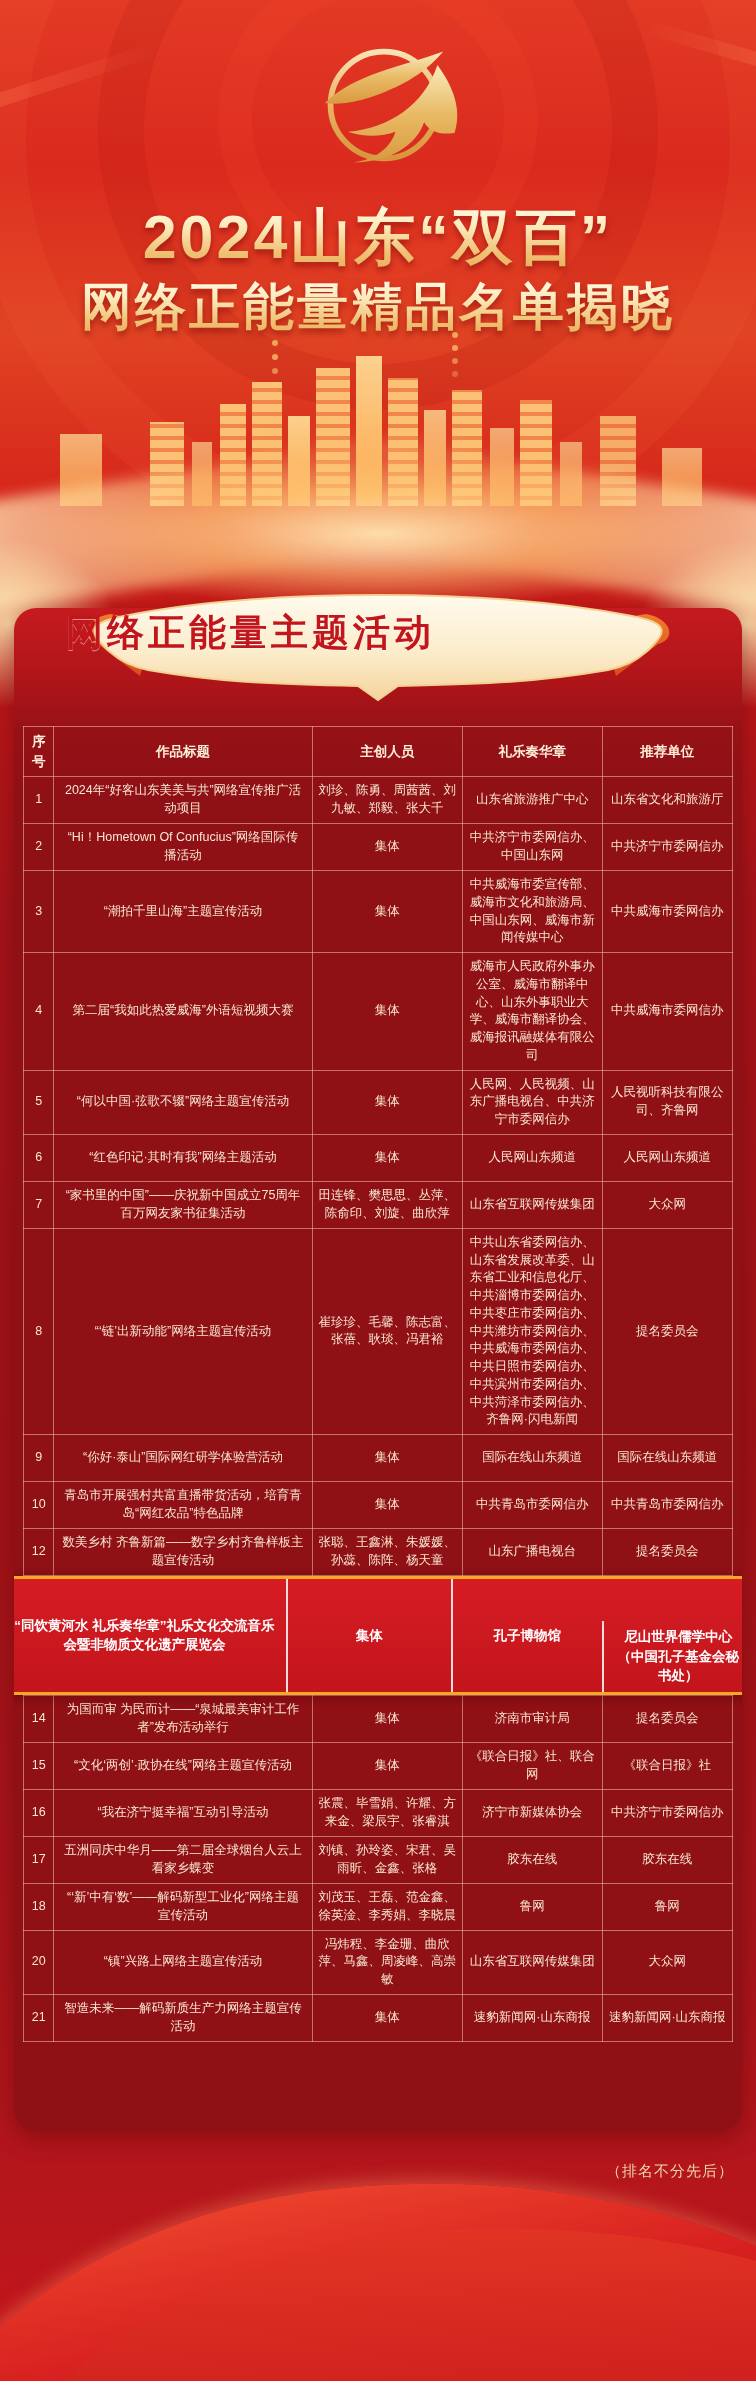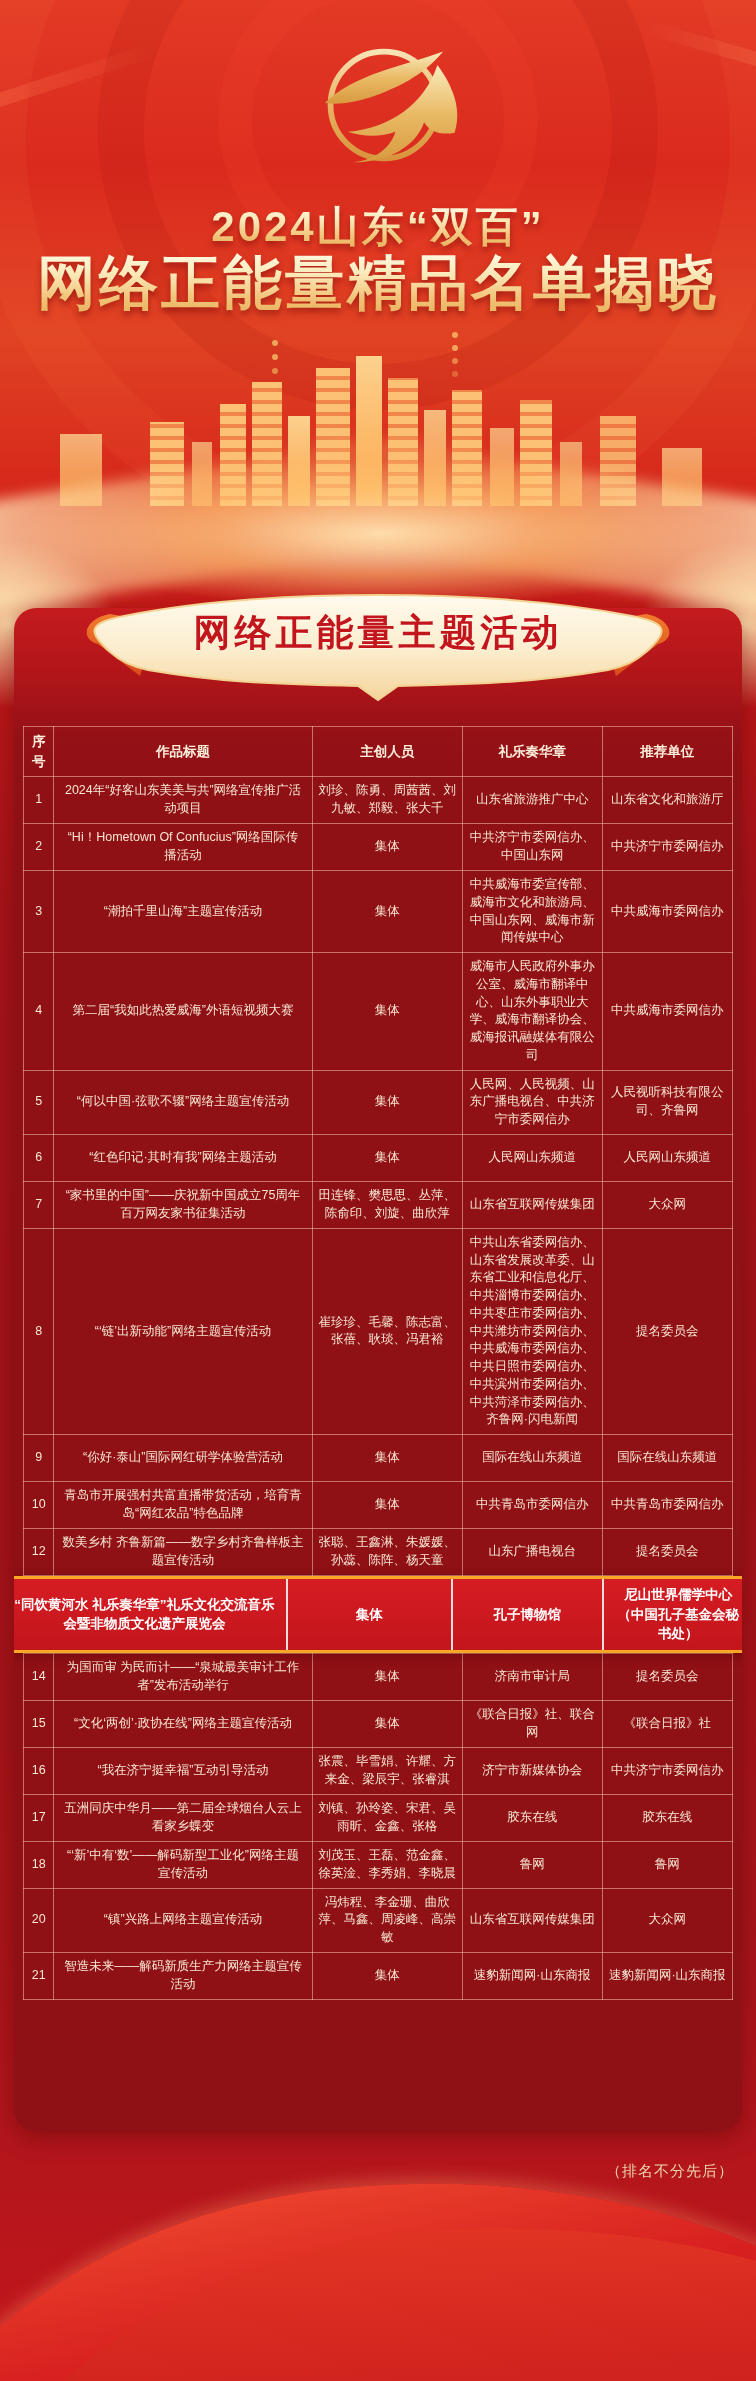--- a/index.html
+++ b/index.html
@@ -20,22 +20,22 @@
   .streak{position:absolute;pointer-events:none;background:linear-gradient(90deg,rgba(255,120,80,.35),rgba(255,120,80,0));height:14px;border-radius:8px;}
   .streak1{left:-20px;top:70px;width:180px;transform:rotate(-18deg);}
   .streak2{left:640px;top:40px;width:150px;transform:rotate(16deg);background:linear-gradient(270deg,rgba(255,140,90,.3),rgba(255,140,90,0));}
   
   .logo{position:absolute;left:298px;top:42px;width:172px;height:126px;}
   
   .title-wrap{position:absolute;left:0;right:0;top:204px;text-align:center;filter:drop-shadow(0 4px 3px rgba(120,8,8,.55));}
   .title-line{font-weight:bold;letter-spacing:3px;
     background:linear-gradient(180deg,#fffbe8 0%,#fce9b8 35%,#f0c276 72%,#e8af58 100%);
     -webkit-background-clip:text;background-clip:text;color:transparent;}
-  .t1{font-size:42px;line-height:1.1;}
-  .t2{font-size:59px;line-height:1.15;margin-top:0;}
+  .t1{font-size:61px;line-height:1.1;}
+  .t2{font-size:51px;line-height:1.15;margin-top:7px;}
   
   .dotcol{position:absolute;width:6px;height:6px;border-radius:50%;background:#f5c06a;opacity:.8;}
   .dc1{left:272px;top:340px;box-shadow:0 14px 0 #f5c06a,0 28px 0 rgba(245,192,106,.75),0 42px 0 rgba(245,192,106,.5);}
   .dc2{left:452px;top:332px;box-shadow:0 13px 0 #f5c06a,0 26px 0 rgba(245,192,106,.7),0 39px 0 rgba(245,192,106,.45);}
   
   .skyline{position:absolute;left:0;top:356px;width:756px;height:150px;}
   .glow{position:absolute;left:-60px;top:448px;width:880px;height:190px;pointer-events:none;
     background:radial-gradient(55% 52% at 50% 45%,rgba(255,246,210,.95) 0%,rgba(255,210,130,.55) 42%,rgba(255,150,70,0) 75%);}
   .beam{position:absolute;height:110px;pointer-events:none;filter:blur(7px);}
   .beam1{left:-120px;top:470px;width:620px;transform:rotate(-9deg);
@@ -48,41 +48,41 @@
   
   .waves{position:absolute;left:0;right:0;bottom:0;height:340px;pointer-events:none;overflow:hidden;}
   .wave{position:absolute;border-radius:48% 60% 0 0/95% 100% 0 0;}
   .w1{left:-22%;bottom:-270px;width:155%;height:470px;transform:rotate(-6deg);
     background:linear-gradient(175deg,#ef4a2f 0%,#d71f1f 32%,#b5151a 75%);
     box-shadow:0 -6px 16px rgba(255,150,100,.35);}
   .w2{left:-12%;bottom:-345px;width:165%;height:500px;transform:rotate(-3deg);
     background:linear-gradient(180deg,#e23424 0%,#c01218 60%);}
   
   .ribbon{position:absolute;left:50%;top:578px;transform:translateX(-50%);width:624px;height:134px;z-index:40;}
-  .ribbon-label{position:absolute;left:0;right:0;top:30px;text-align:center;font-size:37px;font-weight:bold;
+  .ribbon-label{position:absolute;left:0;right:0;top:30px;font-size:37px;font-weight:bold;
     color:var(--ribbon-text);letter-spacing:4px;text-shadow:0 1px 0 rgba(255,255,255,.5);}
   
   .panel{position:absolute;left:14px;top:608px;width:728px;height:1524px;border-radius:22px;z-index:20;overflow:hidden;
     background:linear-gradient(180deg,#c51b1f 0px,#b01519 70px,#951116 125px,#8f1015 180px,#8f1015 100%);
     box-shadow:0 6px 24px rgba(90,5,5,.45);}
   .table-wrap{margin:118px 9px 0 9px;}
   table.grid{width:100%;border-collapse:collapse;table-layout:fixed;}
   table.grid th,table.grid td{border:1px solid var(--line);text-align:center;vertical-align:middle;
     color:var(--cell-text);padding:5px 5px;word-break:break-all;line-height:1.42;}
   table.grid th{font-size:13.5px;font-weight:bold;height:50px;color:#fdeeda;}
   table.grid td{font-size:12.5px;height:47px;}
   table.grid td.c-title{padding:5px 7px;}
   
   .hl-row{display:flex;align-items:stretch;margin:0 -23px;min-height:66px;z-index:5;position:relative;
     background:linear-gradient(180deg,#d61c23,#c3151c);border:3px solid var(--hl-border);
     box-shadow:0 2px 10px rgba(60,0,0,.4);}
   .hl-cell{display:flex;align-items:center;justify-content:center;text-align:center;color:#fff;
     font-size:13.5px;font-weight:bold;line-height:1.45;padding:6px 8px;word-break:break-all;}
   .hl-cell + .hl-cell{border-left:2px solid rgba(255,255,255,.85);}
-  .hl-c1{width:37.7%;}.hl-c2{width:22%;}.hl-c3{width:20.1%;}.hl-c4{width:20.2%;}
+  .hl-c1{width:37.7%;}.hl-c2{width:22%;}.hl-c3{width:20.1%;}.hl-c4{width:20.2%;margin-top:42px;}
   
   .footer-note{position:absolute;right:22px;top:2162px;z-index:45;font-size:15px;color:#ecd6ad;letter-spacing:1px;}
 </style>
 </head>
 <body>
 
 <div class="poster">
 
   <div class="ring ring1"></div>
   <div class="ring ring2"></div>

